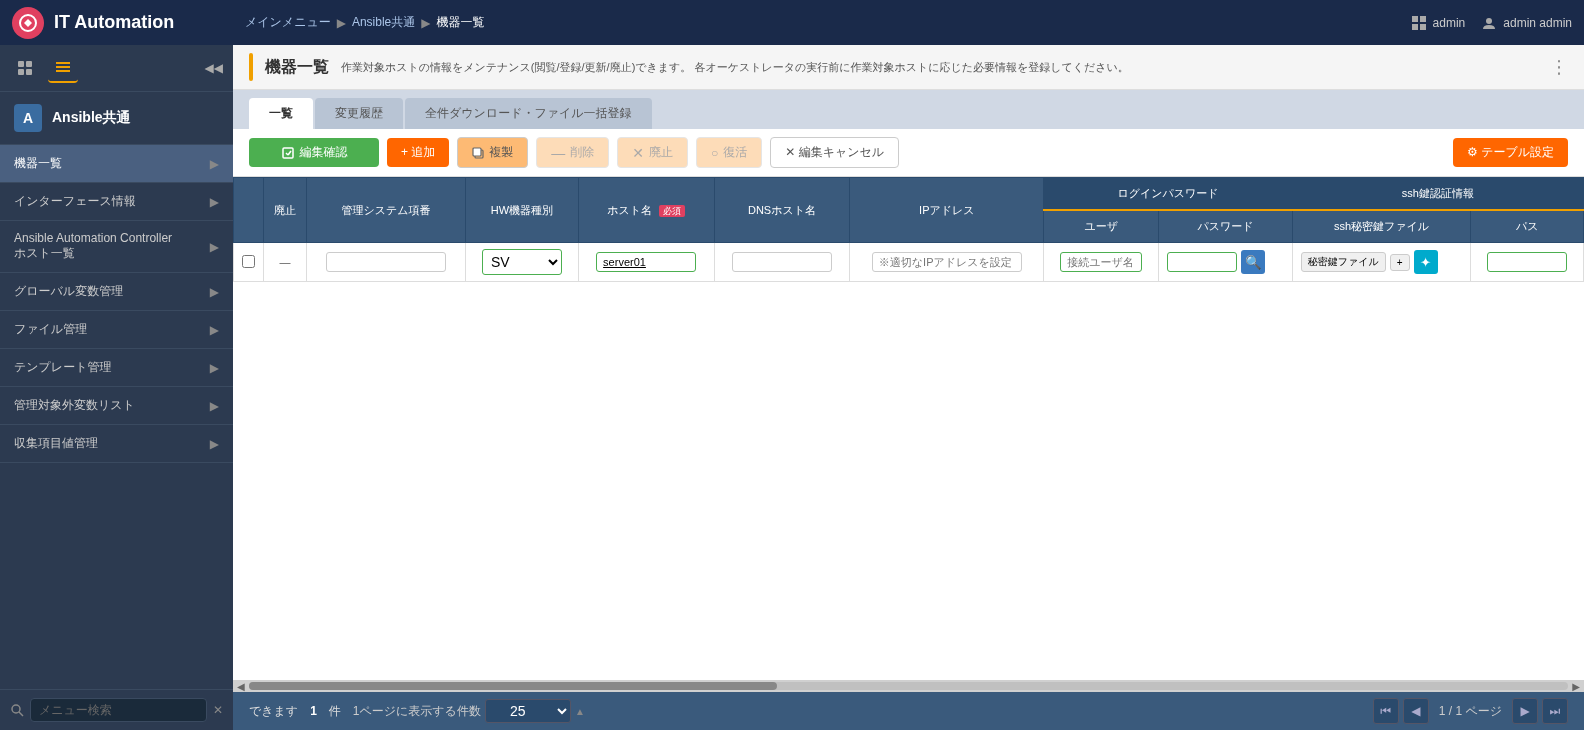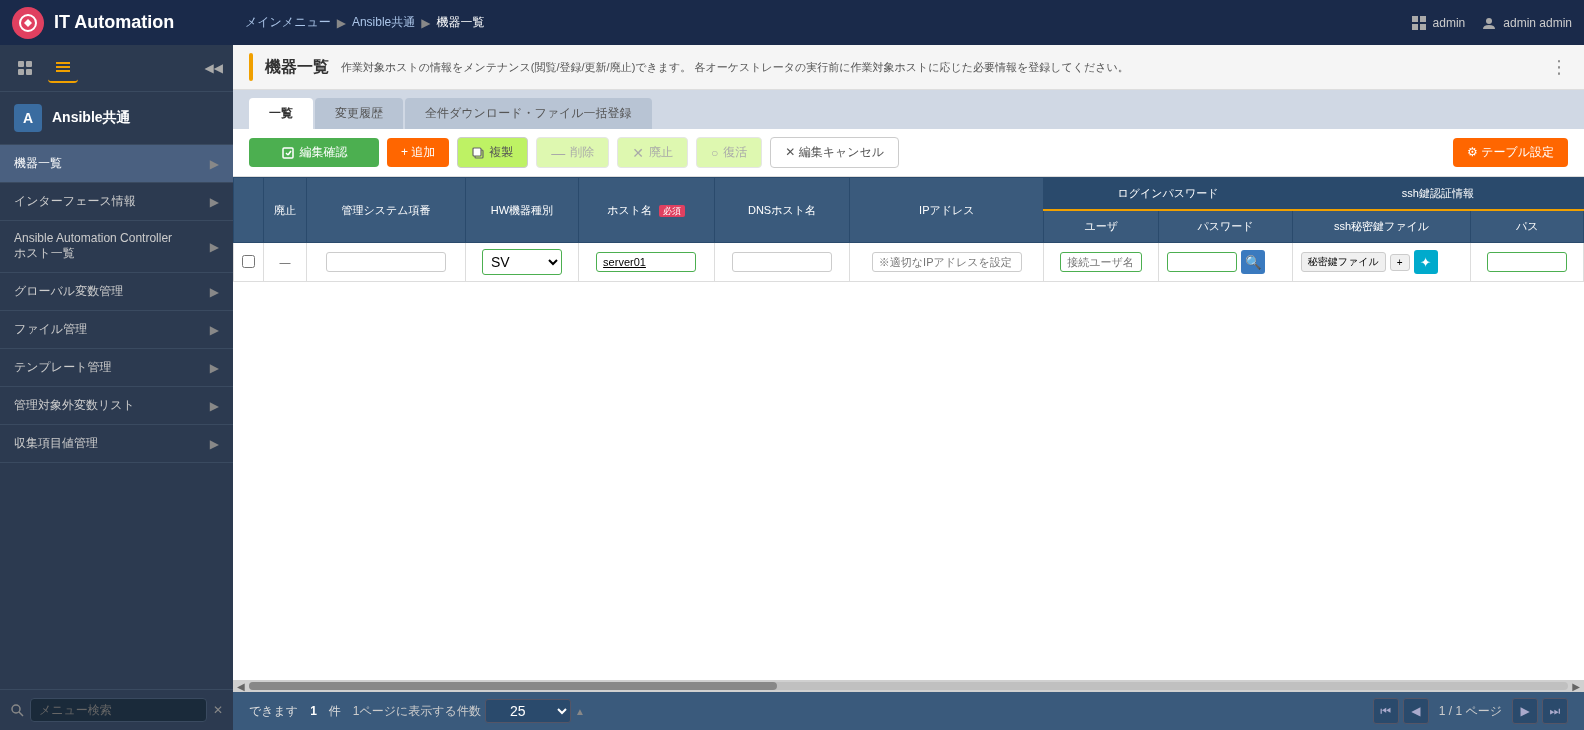--- a/index.html
+++ b/index.html
@@ -263,21 +263,21 @@
       color: white;
       font-weight: normal;
       min-width: 130px;
       justify-content: center;
     }
     .btn-orange {
       background: #ff6600;
       color: white;
     }
     .btn-default {
-      background: #bef264;
+      background: #fdba74;
       color: #555;
       border: 1px solid #ccc;
     }
     .btn-default:disabled, .btn-disabled {
       opacity: 0.5;
       cursor: default;
     }
     .btn-cancel {
       background: white;
       color: #555;

